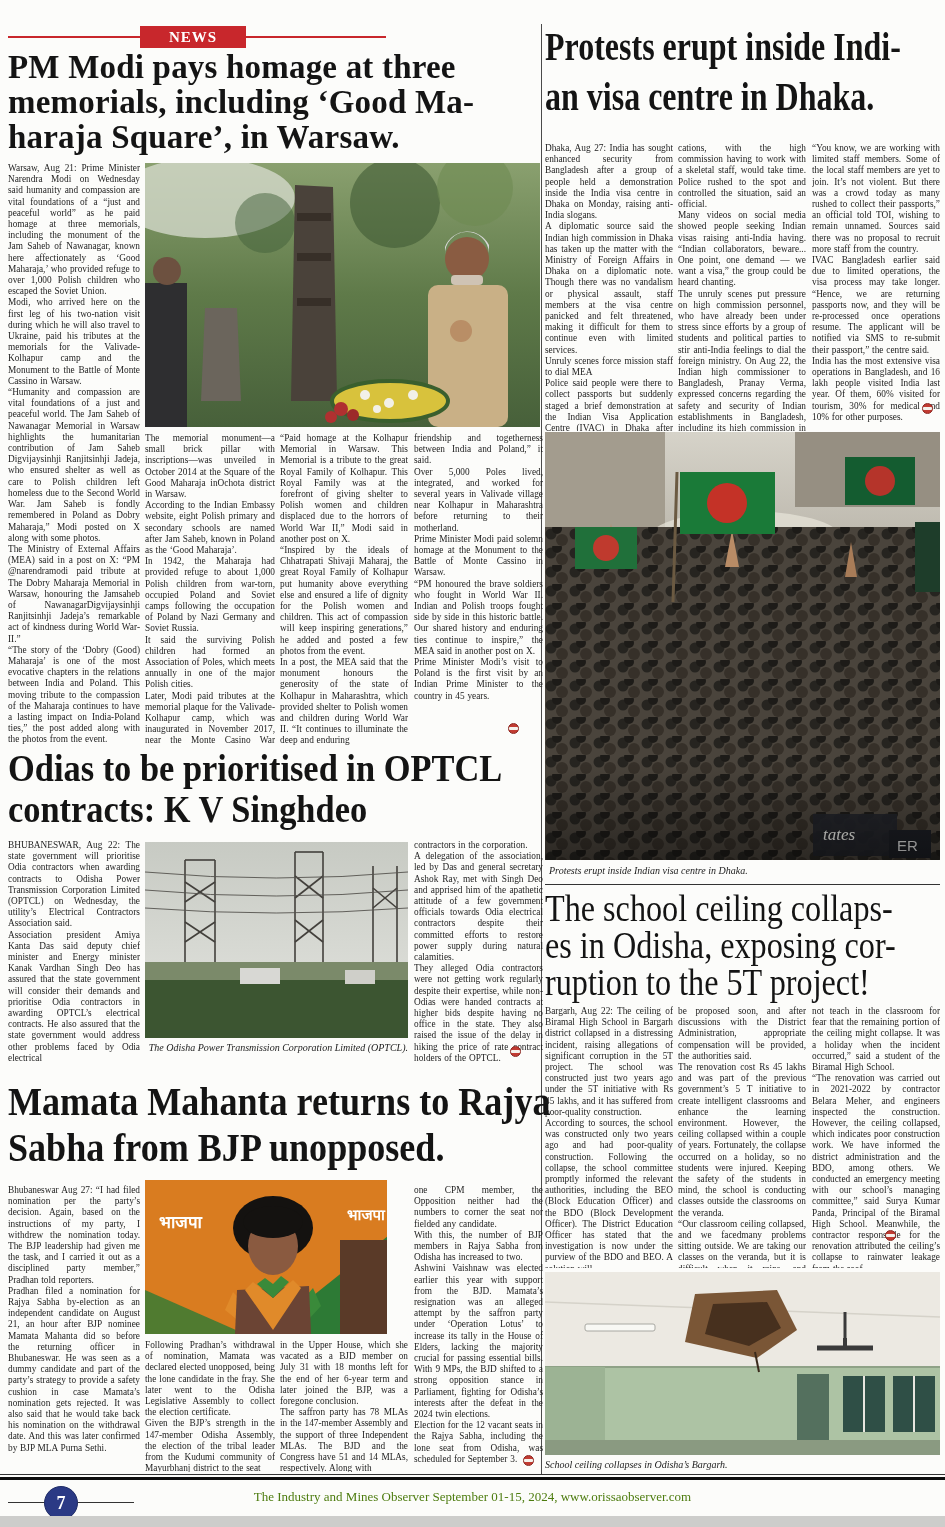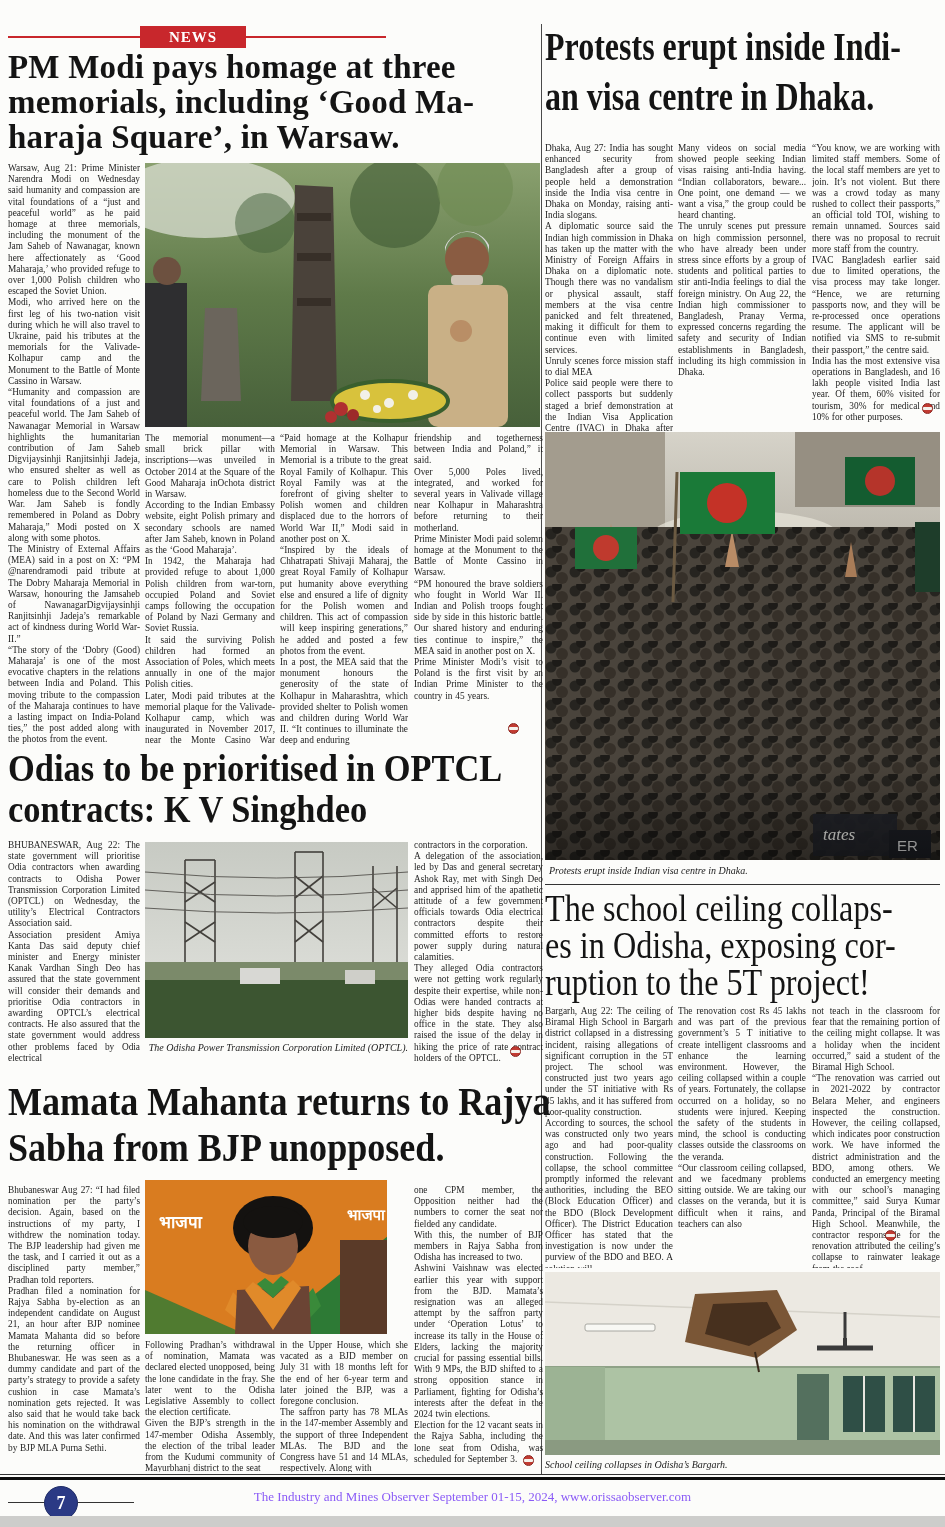--- a/index.html
+++ b/index.html
@@ -21,21 +21,21 @@
   .caption{position:absolute;font-style:italic;font-size:10px;color:#222;line-height:12px;}
   
   .vrule{position:absolute;width:1px;background:#4a4a4a;}
   .hrule{position:absolute;background:#333;}
   
   .endicon{position:absolute;width:11px;height:11px;border-radius:50%;
            background:linear-gradient(180deg,#c23b32 0 34%,#f5f2ec 34% 66%,#c23b32 66% 100%);
            border:1px solid #8a241e;box-sizing:border-box;}
   
   .footer-text{position:absolute;left:0;top:1489px;width:100%;text-align:center;
-               font-size:13px;color:#8b5cf6;}
+               font-size:13px;color:#4d7c0f;}
   .pagenum{position:absolute;left:44px;top:1486px;width:34px;height:34px;border-radius:50%;
            background:#2b3a85;border:1px solid #1f2c66;color:#fff;text-align:center;
            line-height:33px;font-size:18px;font-weight:bold;box-sizing:border-box;}
   .photo{position:absolute;overflow:hidden;background:#888;}
   .photo svg{display:block;}
   .greyfoot{position:absolute;left:0;top:1516px;width:945px;height:11px;background:#cdcdcb;}
 </style>
 </head>
 <body>
 
@@ -124,20 +124,21 @@
     <div>an visa centre in Dhaka.</div>
   </div>
 
   <div class="col" style="left:545px;top:143px;width:128px;height:288px;">
       <p>Dhaka, Aug 27: India has sought enhanced security from Bangladesh after a group of people held a demonstration inside the India visa centre in Dhaka on Monday, raising anti-India slogans.</p>
       <p>A diplomatic source said the Indian high commission in Dhaka has taken up the matter with the Ministry of Foreign Affairs in Dhaka on a diplomatic note. Though there was no vandalism or physical assault, staff members at the visa centre panicked and felt threatened, making it difficult for them to continue even with limited services.</p>
       <p>Unruly scenes force mission staff to dial MEA</p>
       <p>Police said people were there to collect passports but suddenly staged a brief demonstration at the Indian Visa Application Centre (IVAC) in Dhaka after being told that processing their appli-</p>
     </div>
   <div class="col" style="left:678px;top:143px;width:128px;height:288px;">
+      <p>cations, with the high commission having to work with a skeletal staff, would take time. Police rushed to the spot and controlled the situation, said an official.</p>
       <p>Many videos on social media showed people seeking Indian visas raising anti-India having. “Indian collaborators, beware... One point, one demand — we want a visa,” the group could be heard chanting.</p>
       <p>The unruly scenes put pressure on high commission personnel, who have already been under stress since efforts by a group of students and political parties to stir anti-India feelings to dial the foreign ministry. On Aug 22, the Indian high commissioner to Bangladesh, Pranay Verma, expressed concerns regarding the safety and security of Indian establishments in Bangladesh, including its high commission in Dhaka.</p>
     </div>
   <div class="col" style="left:812px;top:143px;width:128px;height:288px;">
       <p>“You know, we are working with limited staff members. Some of the local staff members are yet to join. It’s not violent. But there was a crowd today as many rushed to collect their passports,” an official told TOI, wishing to remain unnamed. Sources said there was no proposal to recruit more staff from the country.</p>
       <p>IVAC Bangladesh earlier said due to limited operations, the visa process may take longer. “Hence, we are returning passports now, and they will be re-processed once operations resume. The applicant will be notified via SMS to re-submit their passport,” the centre said.</p>
       <p>India has the most extensive visa operations in Bangladesh, and 16 lakh people visited India last year. Of them, 60% visited for tourism, 30% for medical and 10% for other purposes.</p>
     </div>
   <span class="endicon" style="left:922px;top:403px;"></span>
 
@@ -293,20 +294,21 @@
     <div>The school ceiling collaps-</div>
     <div>es in Odisha, exposing cor-</div>
     <div>ruption to the 5T project!</div>
   </div>
 
   <div class="col" style="left:545px;top:1006px;width:128px;height:262px;">
       <p>Bargarh, Aug 22: The ceiling of Biramal High School in Bargarh district collapsed in a distressing incident, raising allegations of significant corruption in the 5T project. The school was constructed just two years ago under the 5T initiative with Rs 45 lakhs, and it has suffered from poor-quality construction.</p>
       <p>According to sources, the school was constructed only two years ago and had poor-quality construction. Following the collapse, the school committee promptly informed the relevant authorities, including the BEO (Block Education Officer) and the BDO (Block Development Officer). The District Education Officer has stated that the investigation is now under the purview of the BDO and BEO. A solution will</p>
     </div>
   <div class="col" style="left:678px;top:1006px;width:128px;height:262px;">
+      <p>be proposed soon, and after discussions with the District Administration, appropriate compensation will be provided, the authorities said.</p>
       <p>The renovation cost Rs 45 lakhs and was part of the previous government’s 5 T initiative to create intelligent classrooms and enhance the learning environment. However, the ceiling collapsed within a couple of years. Fortunately, the collapse occurred on a holiday, so no students were injured. Keeping the safety of the students in mind, the school is conducting classes outside the classrooms on the veranda.</p>
       <p>“Our classroom ceiling collapsed, and we facedmany problems sitting outside. We are taking our classes on the veranda, but it is difficult when it rains, and teachers can also</p>
     </div>
   <div class="col" style="left:812px;top:1006px;width:128px;height:262px;">
       <p>not teach in the classroom for fear that the remaining portion of the ceiling might collapse. It was a holiday when the incident occurred,” said a student of the Biramal High School.</p>
       <p>“The renovation was carried out in 2021-2022 by contractor Belara Meher, and engineers inspected the construction. However, the ceiling collapsed, which indicates poor construction work. We have informed the district administration and the BDO, among others. We conducted an emergency meeting with our school’s managing committee,” said Surya Kumar Panda, Principal of the Biramal High School. Meanwhile, the contractor responsible for the renovation attributed the ceiling’s collapse to rainwater leakage from the roof.</p>
     </div>
   <span class="endicon" style="left:885px;top:1230px;"></span>
 
   <div class="photo" style="left:545px;top:1272px;width:395px;height:183px;">

